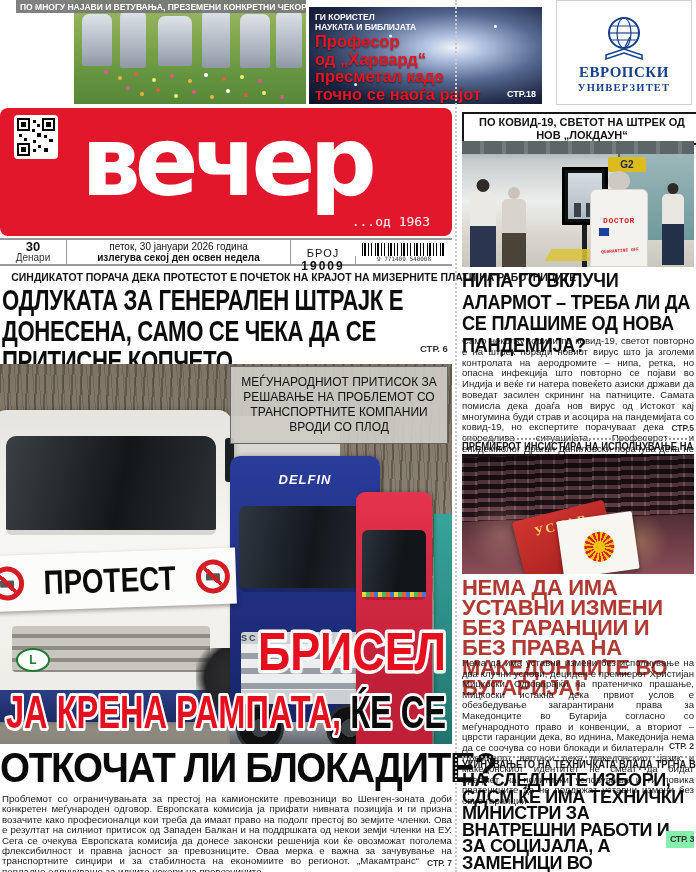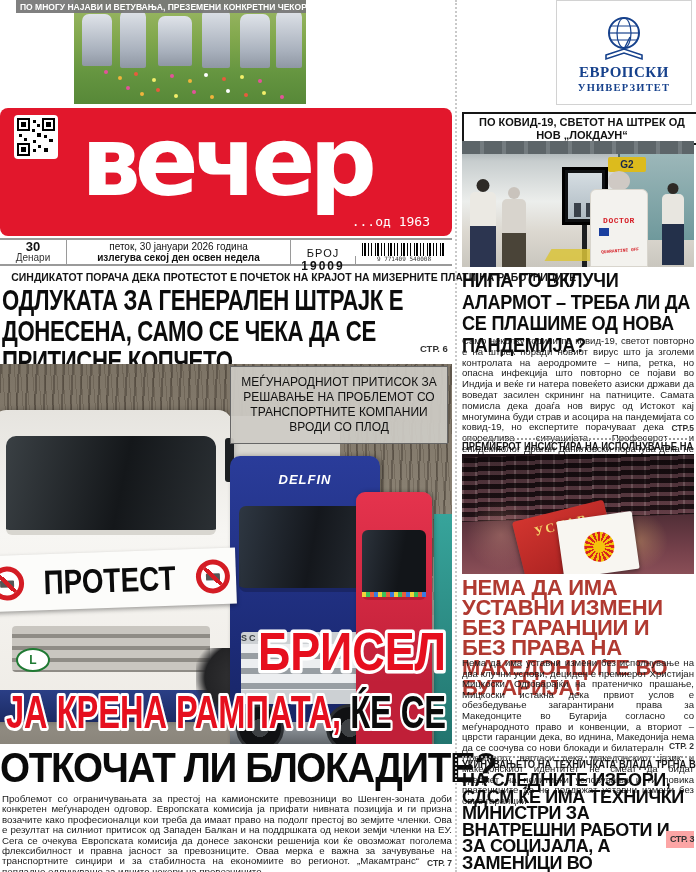--- a/index.html
+++ b/index.html
@@ -155,21 +155,21 @@
   .white-book{left:98px;top:62px;width:76px;height:58px;background:#f8f6f1;transform:rotate(-8deg);border-radius:2px;
     box-shadow:0 2px 5px rgba(0,0,0,.45);}
   .sun{position:absolute;left:24px;top:16px;width:30px;height:30px;border-radius:50%;
     background:repeating-conic-gradient(#d9251d 0 11.25deg,#f4c20d 11.25deg 22.5deg);}
   .sun i{position:absolute;inset:9px;border-radius:50%;background:#f4c20d;display:block;}
   .konst-head{left:462px;top:578px;width:232px;font-size:22px;line-height:20px;font-weight:800;
     letter-spacing:-.3px;color:#b03a31;}
   .konst-body{left:462px;top:658px;width:232px;height:94px;font-size:9.6px;line-height:10.6px;text-align:justify;color:#1a1a1a;}
   .elect-head{left:462px;top:772px;width:234px;height:100px;font-size:18px;line-height:16.6px;font-weight:900;
     letter-spacing:-.4px;color:#0d0d0d;}
-  .elect-page{position:absolute;right:2px;bottom:24px;font-size:9px;font-weight:700;color:#333;background:#fca5a5;padding-left:4px;}
+  .elect-page{position:absolute;right:2px;bottom:24px;font-size:9px;font-weight:700;color:#333;background:#86efac;padding-left:4px;}
 </style>
 </head>
 <body>
 
 <div id="page">
 
   <div class="abs" id="teaser-pets">
     <div class="abs pets-photo">
       <div class="stone" style="left:8px;top:14px;width:30px;height:52px;"></div>
       <div class="stone" style="left:46px;top:10px;width:26px;height:58px;"></div>
@@ -179,20 +179,33 @@
       <div class="stone" style="left:202px;top:10px;width:26px;height:58px;"></div>
       <div class="flowers" style="left:30px;top:70px;"></div>
       <div class="flowers" style="left:52px;top:86px;"></div>
     </div>
     <div class="abs kickbar">
       <span>ПО МНОГУ НАЈАВИ И ВЕТУВАЊА, ПРЕЗЕМЕНИ КОНКРЕТНИ ЧЕКОРИ</span>
       <span>СТР. 9</span>
     </div>
   </div>
 
+  <div class="abs" id="teaser-harvard">
+    <div class="abs harv-kick">
+      <div>ГИ КОРИСТЕЛ</div>
+      <div>НАУКАТА И БИБЛИЈАТА</div>
+    </div>
+    <div class="abs harv-head">
+      <div>Професор</div>
+      <div>од „Харвард“</div>
+      <div>пресметал каде</div>
+      <div>точно се наоѓа рајот</div>
+    </div>
+    <div class="abs harv-page">СТР.18</div>
+  </div>
 
   <div class="abs" id="teaser-ad">
     <svg width="50" height="50" viewBox="0 0 50 50">
       <circle cx="25" cy="20" r="15" fill="none" stroke="#16418c" stroke-width="2"></circle>
       <ellipse cx="25" cy="20" rx="7" ry="15" fill="none" stroke="#16418c" stroke-width="1.2"></ellipse>
       <line x1="10" y1="20" x2="40" y2="20" stroke="#16418c" stroke-width="1.2"></line>
       <line x1="12" y1="13" x2="38" y2="13" stroke="#16418c" stroke-width="1"></line>
       <line x1="12" y1="27" x2="38" y2="27" stroke="#16418c" stroke-width="1"></line>
       <path d="M7 42 L25 36 L43 42 L43 46 L25 40 L7 46 Z" fill="#fff" stroke="#16418c" stroke-width="1.6"></path>
       <path d="M25 36 L31 24" stroke="#16418c" stroke-width="1.4"></path>

